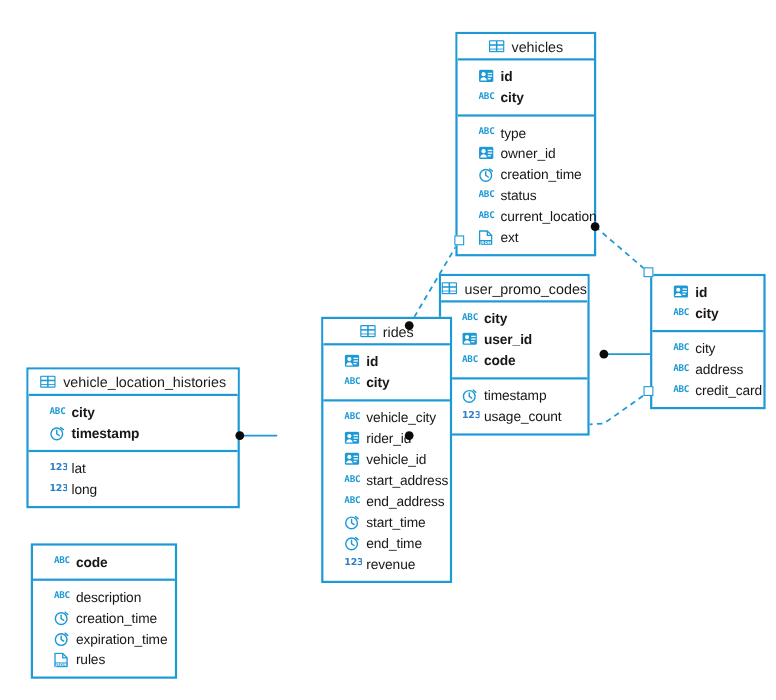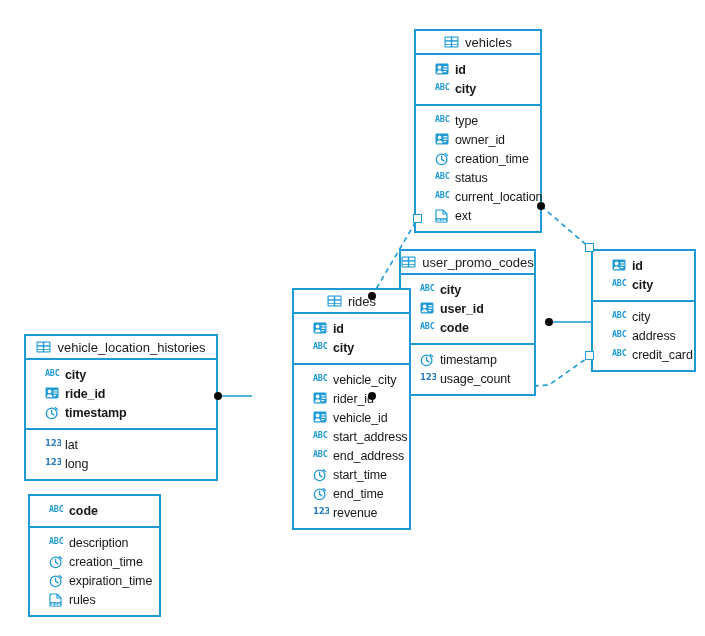--- a/index.html
+++ b/index.html
@@ -477,33 +477,20 @@
           <div class="field key">
             <span class="ico">
               <svg width="16" height="10" viewBox="0 0 16 10">
                 <text x="0" y="8" font-family="DejaVu Sans Mono, monospace" font-size="8.4" font-weight="bold" fill="#1d9ad6" letter-spacing="-0.2">ABC</text>
               </svg>
             </span>
             <span class="fname">city</span>
           </div>
           <div class="field key">
             <span class="ico">
-              <svg width="14" height="12" viewBox="0 0 14 12">
-                <rect x="0.5" y="0.5" width="13" height="11" rx="1.4" fill="#1d9ad6"></rect>
-                <circle cx="4.6" cy="4.4" r="1.9" fill="#ffffff"></circle>
-                <path d="M1.6 10.2c0.3-1.9 1.6-2.9 3-2.9s2.7 1 3 2.9z" fill="#ffffff"></path>
-                <rect x="8.4" y="3.2" width="4.0" height="1.2" fill="#ffffff"></rect>
-                <rect x="8.4" y="5.6" width="4.0" height="1.2" fill="#ffffff"></rect>
-                <rect x="8.4" y="8.0" width="2.8" height="1.2" fill="#ffffff"></rect>
-              </svg>
-            </span>
-            <span class="fname">ride_id</span>
-          </div>
-          <div class="field key">
-            <span class="ico">
               <svg width="14" height="14" viewBox="0 0 14 14">
                 <circle cx="6.6" cy="7.4" r="5.3" fill="none" stroke="#1d9ad6" stroke-width="1.3"></circle>
                 <path d="M6.6 4.2v3.2l2.3 1.5" fill="none" stroke="#1d9ad6" stroke-width="1.3" stroke-linecap="round"></path>
                 <path d="M10.2 1.6l2.4 2.0" fill="none" stroke="#1d9ad6" stroke-width="1.3" stroke-linecap="round"></path>
               </svg>
             </span>
             <span class="fname">timestamp</span>
           </div>
         </div>
         <div class="ent-section">

